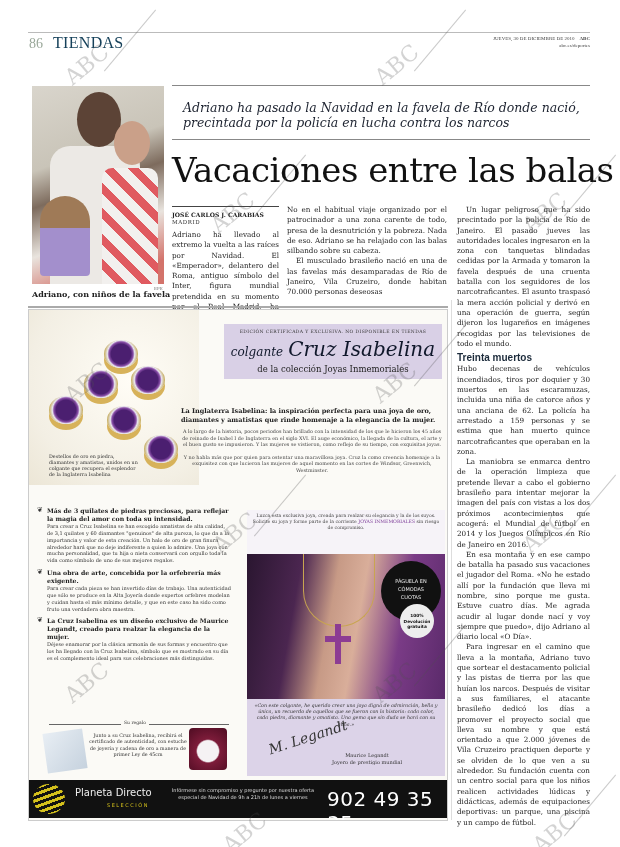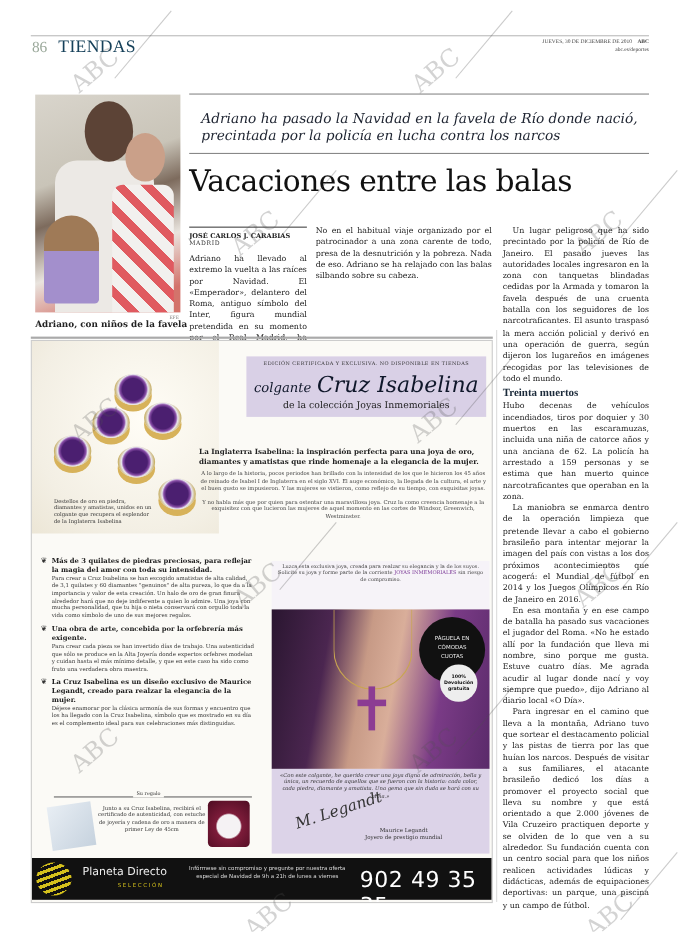--- a/index.html
+++ b/index.html
@@ -17,31 +17,31 @@
   .photo .shirt{position:absolute;left:18px;top:60px;width:90px;height:140px;background:#ece9e5;border-radius:20px 20px 0 0;}
   .photo .girl-face{position:absolute;left:82px;top:35px;width:36px;height:44px;border-radius:50%;background:#caa089;}
   .photo .dress{position:absolute;left:70px;top:82px;width:56px;height:116px;background:repeating-linear-gradient(45deg,#f2f0ee 0 10px,#e05a60 10px 18px);border-radius:10px 10px 0 0;}
   .photo .boy{position:absolute;left:8px;top:110px;width:50px;height:80px;border-radius:25px 25px 4px 4px;background:linear-gradient(#9f7a57 0 40%,#a38fcc 40%);}
   .photo-credit{left:154px;top:286px;font-size:4px;color:#777;}
   .caption{left:32px;top:289px;font-size:8px;font-weight:bold;color:#222;}
   
   .top-rule{left:172px;top:85px;width:418px;height:1px;background:#888;}
   .subhead{left:183px;top:100px;width:410px;font-size:12.5px;font-style:italic;line-height:15px;color:#1d2330;}
   .sub-rule{left:172px;top:139px;width:418px;height:1px;background:#888;}
-  .headline{left:172px;top:150px;font-size:27px;color:#111;font-family:"DejaVu Serif",serif;letter-spacing:-0.5px;white-space:nowrap;}
+  .headline{left:172px;top:150px;font-size:34px;color:#111;font-family:"DejaVu Serif",serif;letter-spacing:-0.5px;white-space:nowrap;}
   .byline-rule{left:172px;top:206px;width:107px;height:1px;background:#444;}
   .byline{left:172px;top:211px;font-size:6px;font-weight:bold;color:#222;}
   .place{left:172px;top:219px;font-size:5.5px;color:#333;letter-spacing:0.6px;}
   .col{font-size:7.2px;line-height:10.3px;color:#222;text-align:justify;}
   .col p{margin:0;text-indent:9px;}
   .col p.first{text-indent:0;}
   .col1{left:172px;top:230px;width:107px;}
   .col2{left:287px;top:205px;width:160px;}
   .col3{left:457px;top:205px;width:133px;}
-  .col3 h3{margin:4px 0 1px 0;font-size:10px;font-weight:bold;color:#1b2a3a;font-family:Liberation Serif, serif;}
+  .col3 h3{margin:4px 0 1px 0;font-size:10px;font-weight:bold;color:#1b2a3a;font-family:Liberation Sans, sans-serif;}
   .vsep{left:451px;top:300px;width:1px;height:520px;background:#ddd;}
   
   .ad{left:28px;top:309px;width:418px;height:510px;border:1px solid #ccc;background:#fbfaf6;overflow:hidden;}
   .ad-rule{left:28px;top:306px;width:420px;height:2px;background:#aaa;}
   .cross-img{left:0;top:0;width:170px;height:175px;background:radial-gradient(ellipse at 60% 40%,#fffdf6 0%,#f3efe4 70%,#ece6d6 100%);}
   .gem{position:absolute;width:34px;height:28px;border-radius:50%;background:radial-gradient(circle,#4b1f70 0 45%,#8a4fa8 55%,#e8e5ee 62%,#c9b26a 75%,#a8893d 100%);box-shadow:0 6px 0 #d7b25a;}
   .cross-note{position:absolute;left:20px;top:144px;width:90px;font-size:4.8px;line-height:6px;color:#333;}
   .ad-title-box{left:195px;top:14px;width:218px;height:55px;background:#d9d0e6;}
   .ad-exclusive{position:absolute;left:0;top:5px;width:218px;text-align:center;font-size:4.5px;letter-spacing:0.4px;color:#333;white-space:nowrap;}
   .ad-title{position:absolute;left:0;top:13px;width:218px;text-align:center;font-family:"DejaVu Serif",serif;font-style:italic;color:#0f172a;white-space:nowrap;}
@@ -114,20 +114,21 @@
 
 <div class="abs byline-rule"></div>
 <div class="abs byline">JOSÉ CARLOS J. CARABIAS</div>
 <div class="abs place">MADRID</div>
 
 <div class="abs col col1">
   <p class="first">Adriano ha llevado al extremo la vuelta a las raíces por Navidad. El «Emperador», delantero del Roma, antiguo símbolo del Inter, figura mundial pretendida en su momento por el Real Madrid, ha desplegado su tiempo de ocio invernal en un campo de batalla.</p>
 </div>
 <div class="abs col col2">
   <p class="first">No en el habitual viaje organizado por el patrocinador a una zona carente de todo, presa de la desnutrición y la pobreza. Nada de eso. Adriano se ha relajado con las balas silbando sobre su cabeza.</p>
+  <p>El musculado brasileño nació en una de las favelas más desamparadas de Río de Janeiro, Vila Cruzeiro, donde habitan 70.000 personas deseosas</p>
 </div>
 <div class="abs col col3">
   <p>Un lugar peligroso que ha sido precintado por la policía de Río de Janeiro. El pasado jueves las autoridades locales ingresaron en la zona con tanquetas blindadas cedidas por la Armada y tomaron la favela después de una cruenta batalla con los seguidores de los narcotraficantes. El asunto traspasó la mera acción policial y derivó en una operación de guerra, según dijeron los lugareños en imágenes recogidas por las televisiones de todo el mundo.</p>
   <h3>Treinta muertos</h3>
   <p class="first">Hubo decenas de vehículos incendiados, tiros por doquier y 30 muertos en las escaramuzas, incluida una niña de catorce años y una anciana de 62. La policía ha arrestado a 159 personas y se estima que han muerto quince narcotraficantes que operaban en la zona.</p>
   <p>La maniobra se enmarca dentro de la operación limpieza que pretende llevar a cabo el gobierno brasileño para intentar mejorar la imagen del país con vistas a los dos próximos acontecimientos que acogerá: el Mundial de fútbol en 2014 y los Juegos Olímpicos en Río de Janeiro en 2016.</p>
   <p>En esa montaña y en ese campo de batalla ha pasado sus vacaciones el jugador del Roma. «No he estado allí por la fundación que lleva mi nombre, sino porque me gusta. Estuve cuatro días. Me agrada acudir al lugar donde nací y voy siempre que puedo», dijo Adriano al diario local «O Día».</p>
   <p>Para ingresar en el camino que lleva a la montaña, Adriano tuvo que sortear el destacamento policial y las pistas de tierra por las que huían los narcos. Después de visitar a sus familiares, el atacante brasileño dedicó los días a promover el proyecto social que lleva su nombre y que está orientado a que 2.000 jóvenes de Vila Cruzeiro practiquen deporte y se olviden de lo que ven a su alrededor. Su fundación cuenta con un centro social para que los niños realicen actividades lúdicas y didácticas, además de equipaciones deportivas: un parque, una piscina y un campo de fútbol.</p>
 
 </div>

